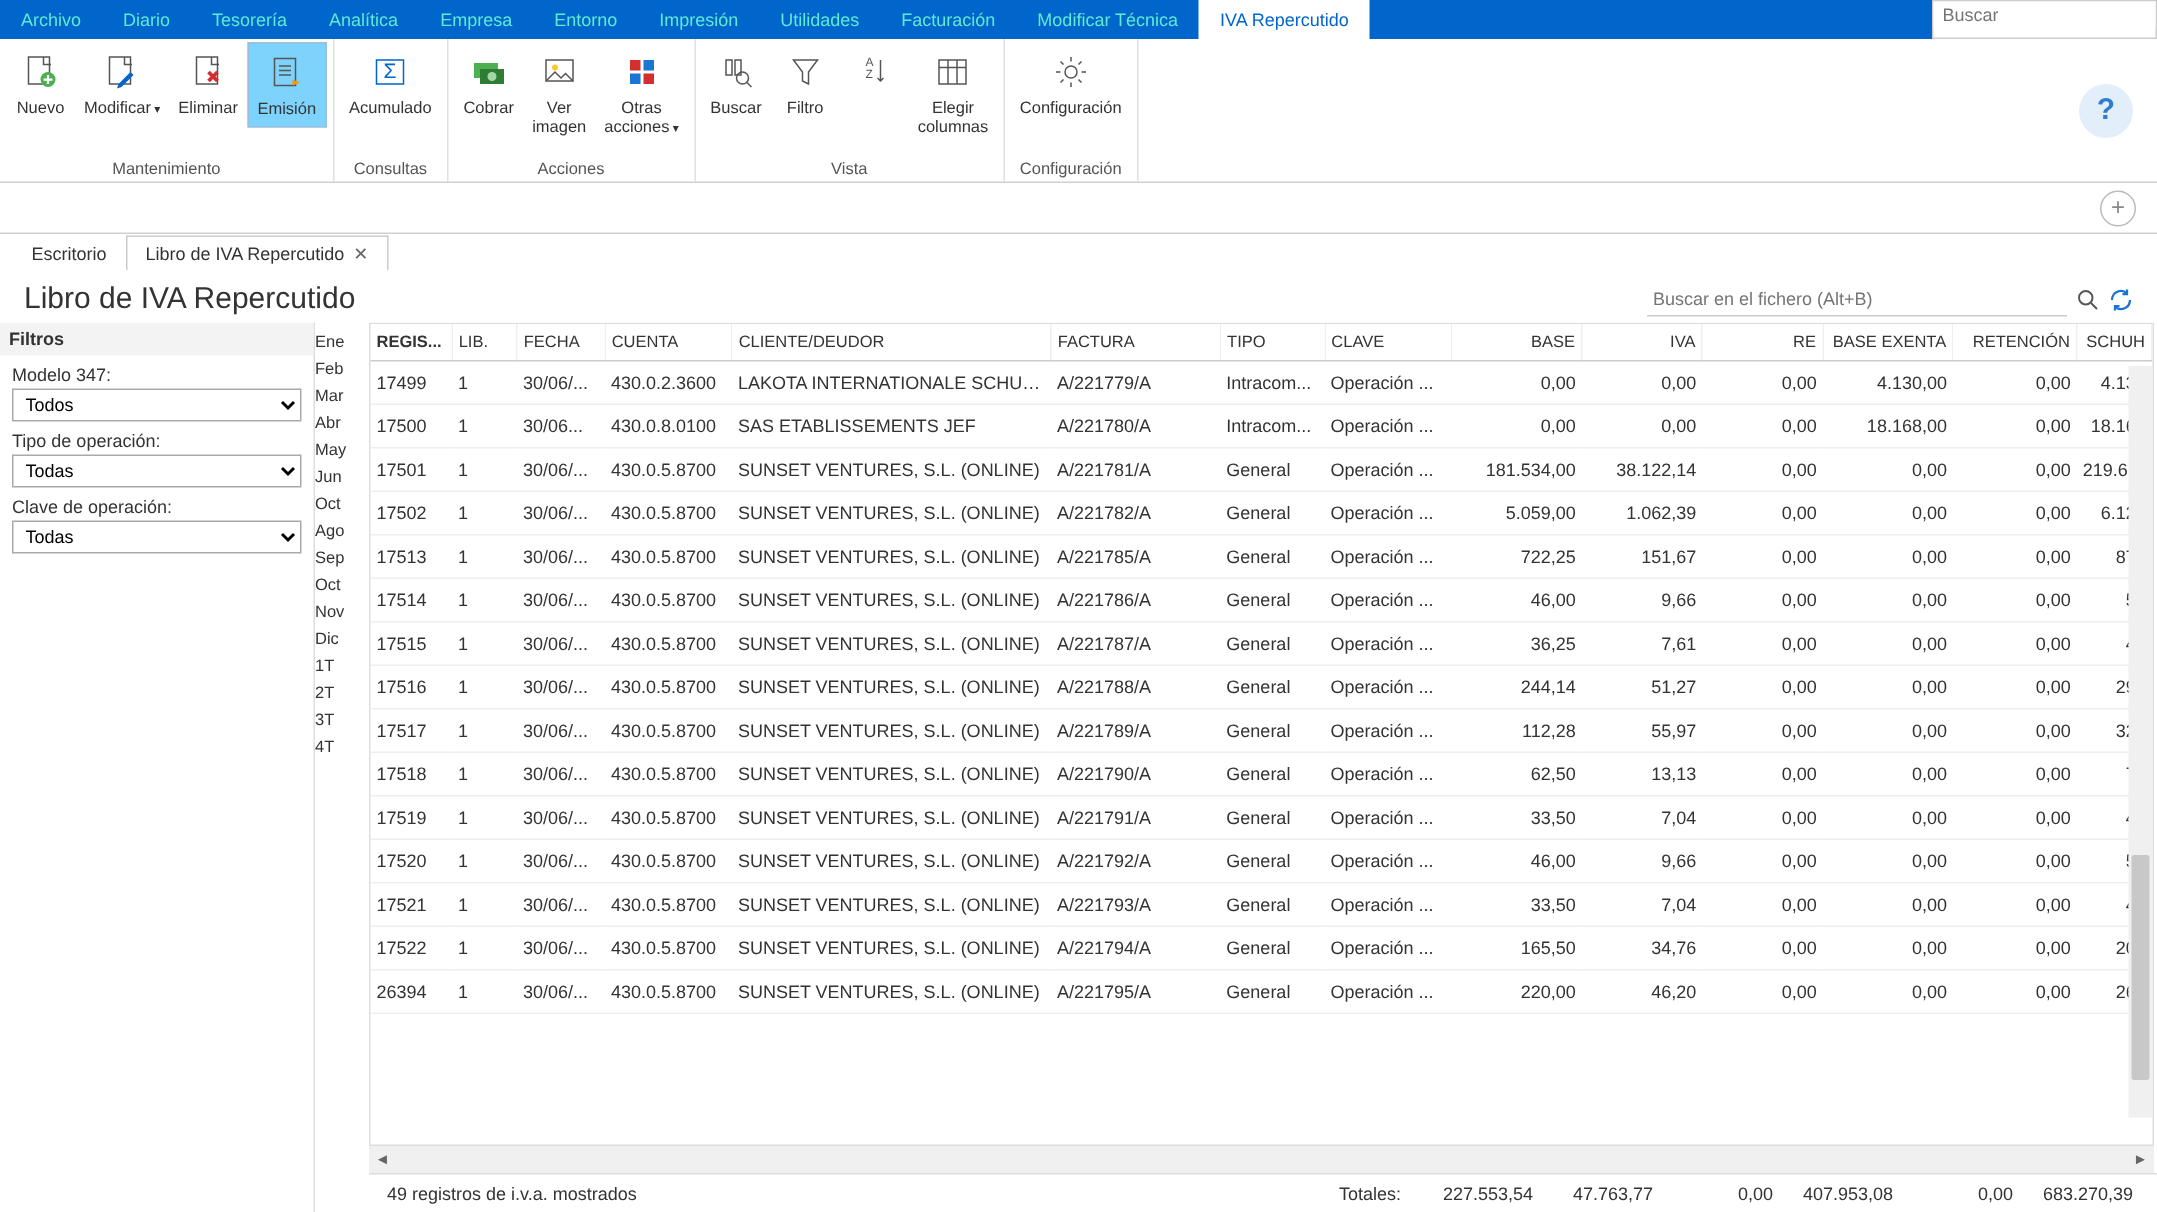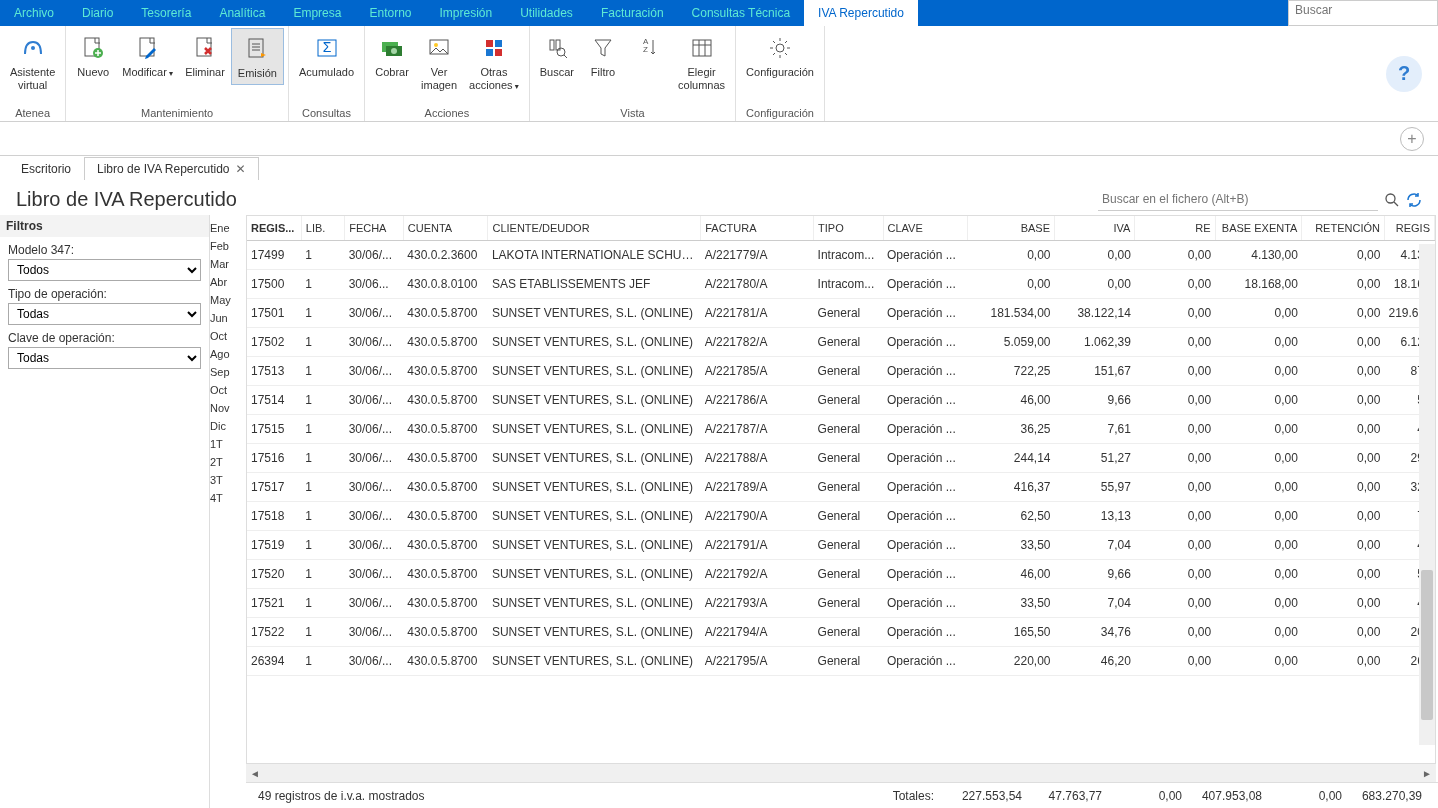--- a/index.html
+++ b/index.html
@@ -9,21 +9,21 @@
   .menubar .menu-item { padding: 0 14px; color: #5eead4; font-size: 12px; display: flex; align-items: center; cursor: pointer; }
   .menubar .menu-item.active { background: #fff; color: #0066cc; }
   .menubar .search-box { margin-left: auto; background: #fff; width: 150px; border: 1px solid #ccc; }
   .menubar .search-box input { width: 100%; border: none; padding: 2px 6px; font-size: 12px; outline: none; }
   
   .ribbon { height: 96px; background: #fff; border-bottom: 1px solid #d0d0d0; display: flex; }
   .ribbon-group { border-right: 1px solid #e0e0e0; display: flex; flex-direction: column; padding: 2px 4px 0 4px; }
   .ribbon-group-buttons { display: flex; flex: 1; align-items: flex-start; }
   .ribbon-group-label { text-align: center; font-size: 11px; color: #555; padding: 2px 0; }
   .ribbon-btn { display: flex; flex-direction: column; align-items: center; justify-content: flex-start; padding: 4px 6px; min-width: 46px; cursor: pointer; }
-  .ribbon-btn.active { background: #e5e5e5; border: 1px solid #9bbde0; }
+  .ribbon-btn.active { background: #7dd3fc; border: 1px solid #9bbde0; }
   .ribbon-btn .icon { width: 32px; height: 32px; display: flex; align-items: center; justify-content: center; font-size: 20px; }
   .ribbon-btn .lbl { font-size: 11px; color: #333; text-align: center; margin-top: 2px; line-height: 1.2; white-space: nowrap; }
   .ribbon-help { margin-left: auto; display: flex; align-items: center; padding-right: 16px; }
   .help-circle { width: 36px; height: 36px; border-radius: 50%; background: #e3eefb; display: flex; align-items: center; justify-content: center; color: #2f7dd1; font-size: 20px; font-weight: bold; }
   
   .add-bar { height: 34px; border-bottom: 1px solid #d0d0d0; display: flex; align-items: center; justify-content: flex-end; padding-right: 14px; }
   .add-circle { width: 24px; height: 24px; border: 1px solid #bcbcbc; border-radius: 50%; display: flex; align-items: center; justify-content: center; color: #888; font-size: 16px; }
   
   .tabstrip { height: 24px; display: flex; align-items: flex-end; padding-left: 8px; }
   .doc-tab { padding: 4px 12px; font-size: 12px; border: 1px solid transparent; border-bottom: none; cursor: pointer; }
@@ -70,42 +70,28 @@
 <div class="menubar" id="menubar">
   <div class="menu-item">Archivo</div>
     <div class="menu-item">Diario</div>
     <div class="menu-item">Tesorería</div>
     <div class="menu-item">Analítica</div>
     <div class="menu-item">Empresa</div>
     <div class="menu-item">Entorno</div>
     <div class="menu-item">Impresión</div>
     <div class="menu-item">Utilidades</div>
     <div class="menu-item">Facturación</div>
-    <div class="menu-item">Consultas Técnica</div>
+    <div class="menu-item">Modificar Técnica</div>
     <div class="menu-item active">IVA Repercutido</div>
     <div class="search-box">
     <input type="text" placeholder="Buscar" style="">
   </div>
 </div>
 
 <div class="ribbon" id="ribbon">
-  <div class="ribbon-group">
-      <div class="ribbon-group-buttons">
-        <div class="ribbon-btn">
-          <div class="icon">
-            <svg width="28" height="28" viewBox="0 0 28 28">
-              <path d="M6 20 Q6 8 14 8 Q22 8 22 20" stroke="#2f7dd1" stroke-width="2" fill="none"></path>
-              <circle cx="14" cy="14" r="2" fill="#2f7dd1"></circle>
-            </svg>
-          </div>
-          <div class="lbl">Asistente<br>virtual</div>
-        </div>
-      </div>
-      <div class="ribbon-group-label">Atenea</div>
-    </div>
     <div class="ribbon-group">
       <div class="ribbon-group-buttons">
         <div class="ribbon-btn">
           <div class="icon">
             <svg width="28" height="28" viewBox="0 0 28 28">
               <rect x="6" y="4" width="14" height="18" stroke="#555" fill="none"></rect>
               <path d="M16 4v5h5" stroke="#555" fill="none"></path>
               <circle cx="19" cy="19" r="5" fill="#4caf50"></circle>
               <path d="M19 16v6M16 19h6" stroke="#fff" stroke-width="1.5"></path>
             </svg>
@@ -329,21 +315,21 @@
               <th style="width: 78px;">CUENTA</th>
               <th style="width: 196px;">CLIENTE/DEUDOR</th>
               <th style="width: 104px;">FACTURA</th>
               <th style="width: 64px;">TIPO</th>
               <th style="width: 78px;">CLAVE</th>
               <th class="right" style="width: 80px;">BASE</th>
               <th class="right" style="width: 74px;">IVA</th>
               <th class="right" style="width: 74px;">RE</th>
               <th class="right" style="width: 80px;">BASE EXENTA</th>
               <th class="right" style="width: 76px;">RETENCIÓN</th>
-              <th class="right" style="width: 46px;">REGIS</th>
+              <th class="right" style="width: 46px;">SCHUH</th>
             </tr>
           </thead>
         <tbody id="tbody">
             <tr>
               <td>17499</td>
               <td>1</td>
               <td>30/06/...</td>
               <td>430.0.2.3600</td>
               <td>LAKOTA INTERNATIONALE SCHUH...</td>
               <td>A/221779/A</td>
@@ -470,21 +456,21 @@
             </tr>
             <tr>
               <td>17517</td>
               <td>1</td>
               <td>30/06/...</td>
               <td>430.0.5.8700</td>
               <td>SUNSET VENTURES, S.L. (ONLINE)</td>
               <td>A/221789/A</td>
               <td>General</td>
               <td>Operación ...</td>
-              <td class="right">416,37</td>
+              <td class="right">112,28</td>
               <td class="right">55,97</td>
               <td class="right">0,00</td>
               <td class="right">0,00</td>
               <td class="right">0,00</td>
               <td class="right">322</td>
             </tr>
             <tr>
               <td>17518</td>
               <td>1</td>
               <td>30/06/...</td>

